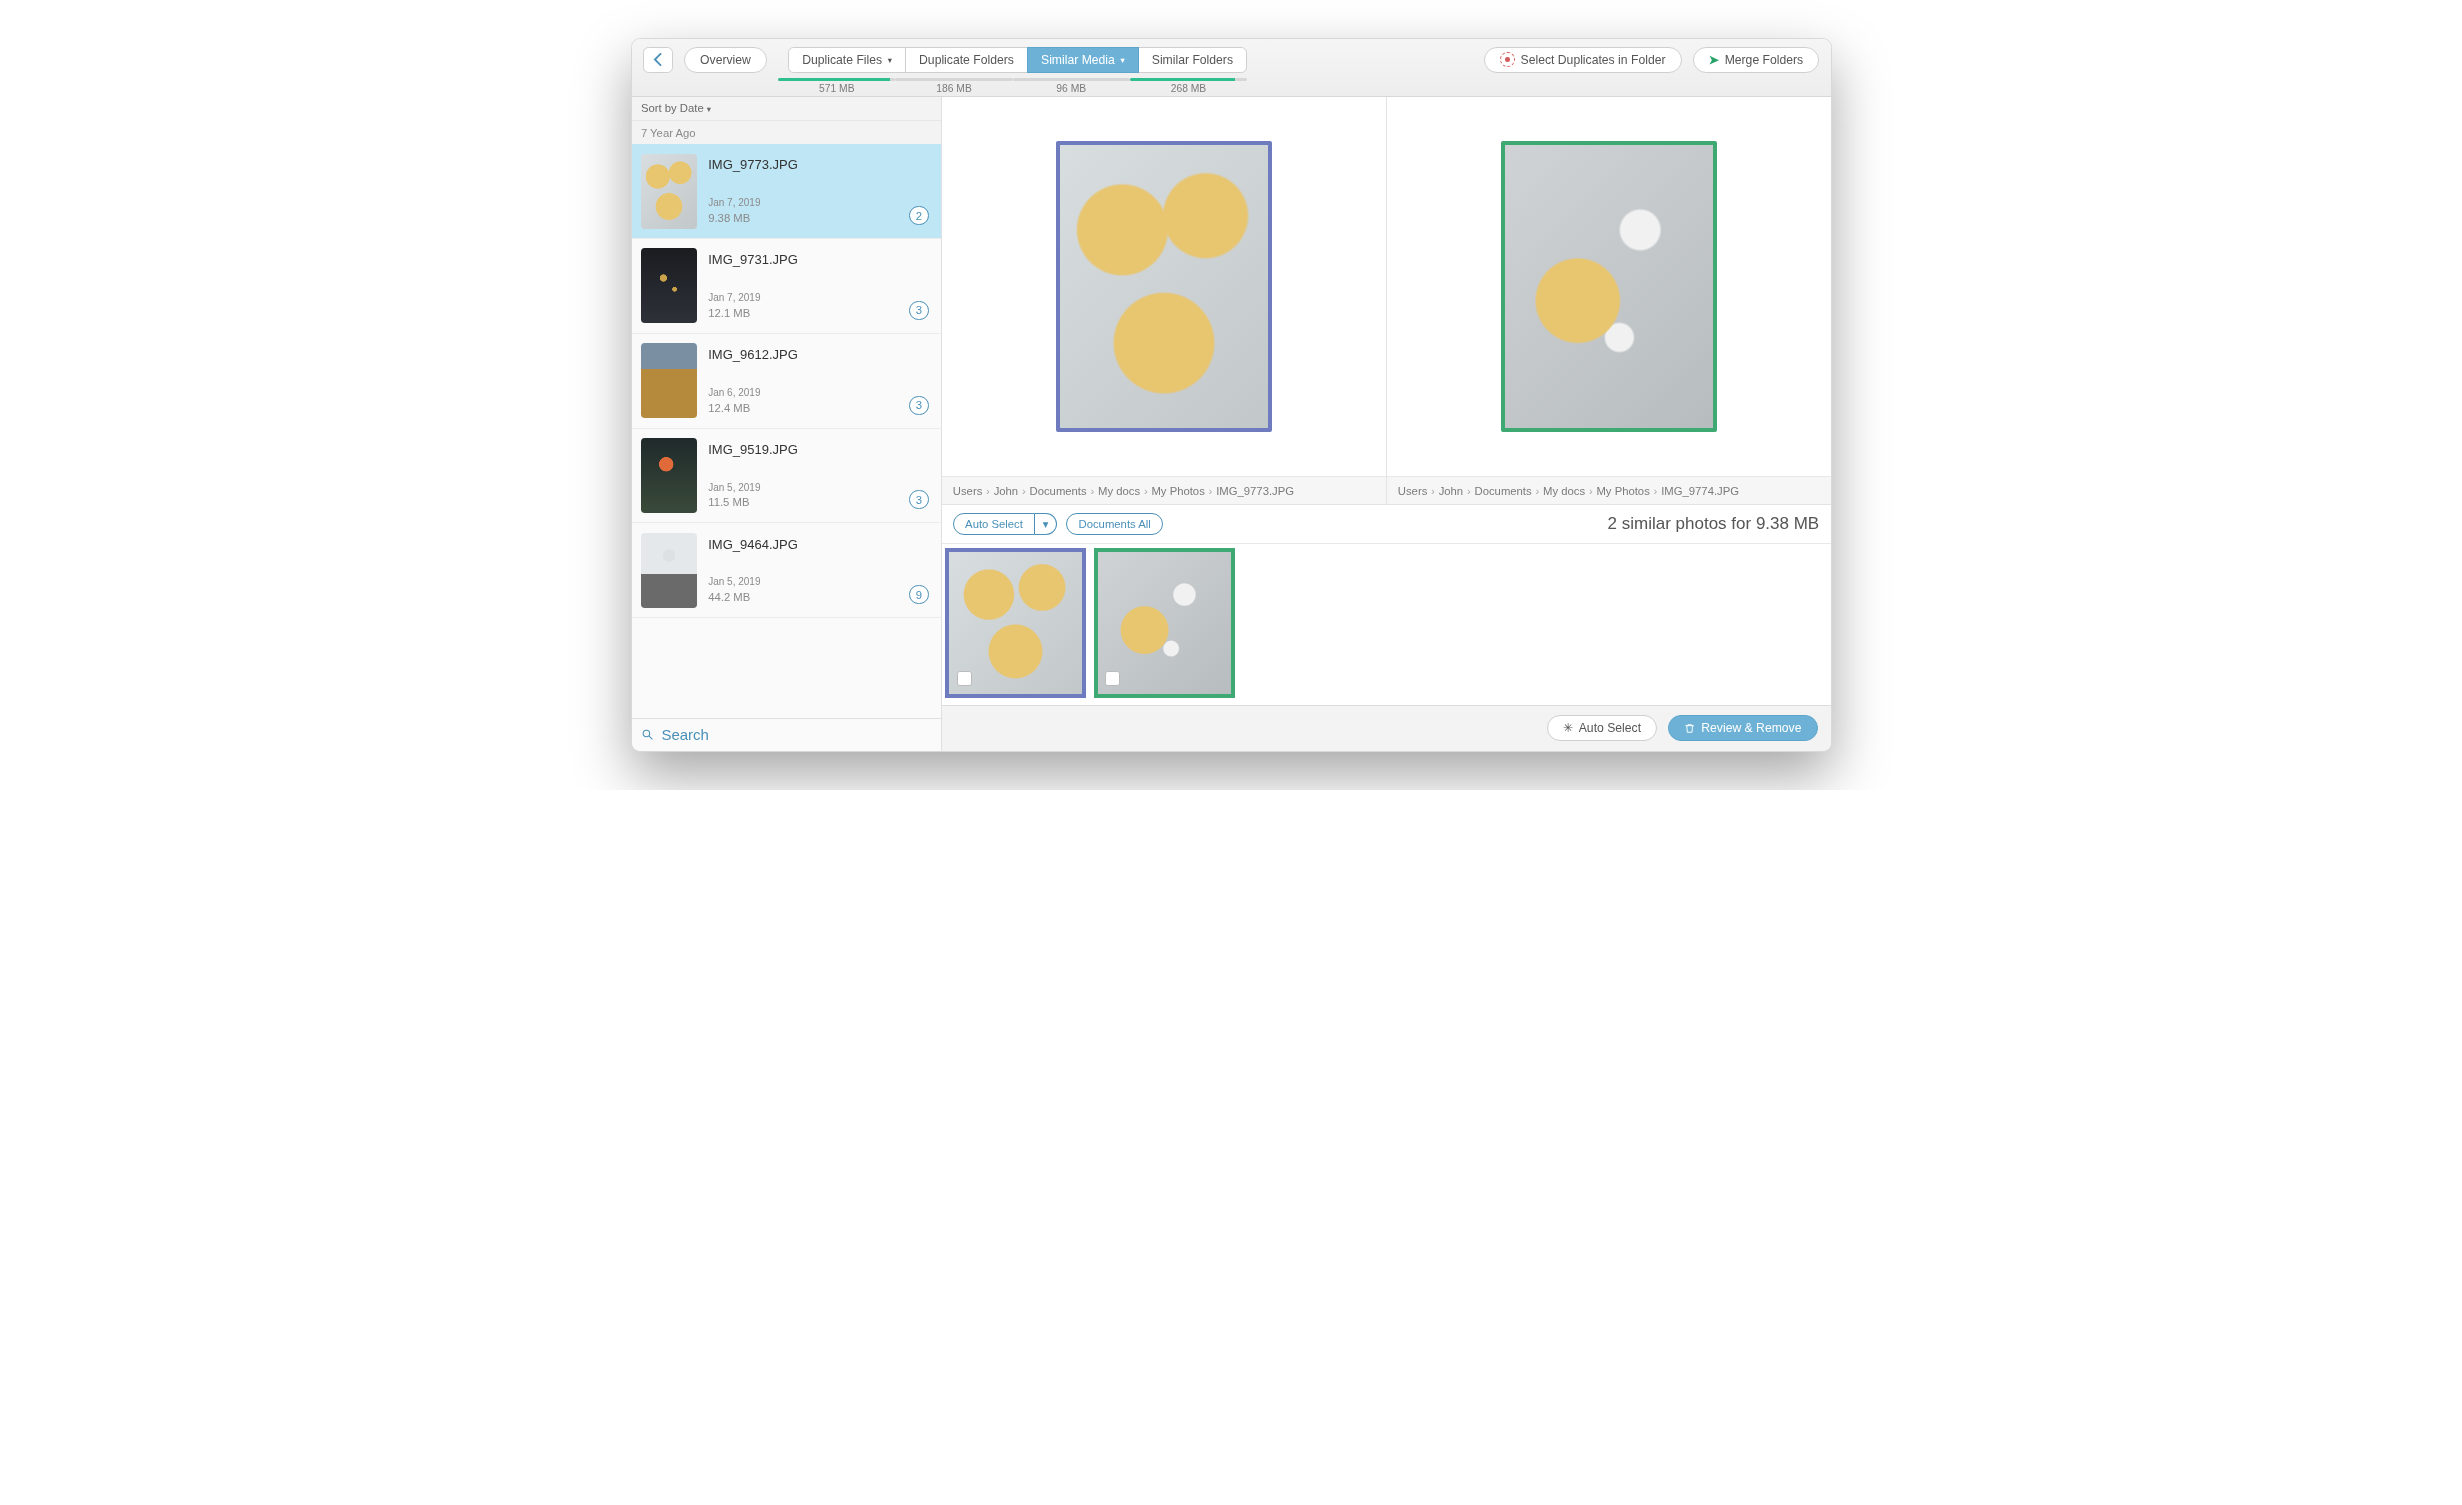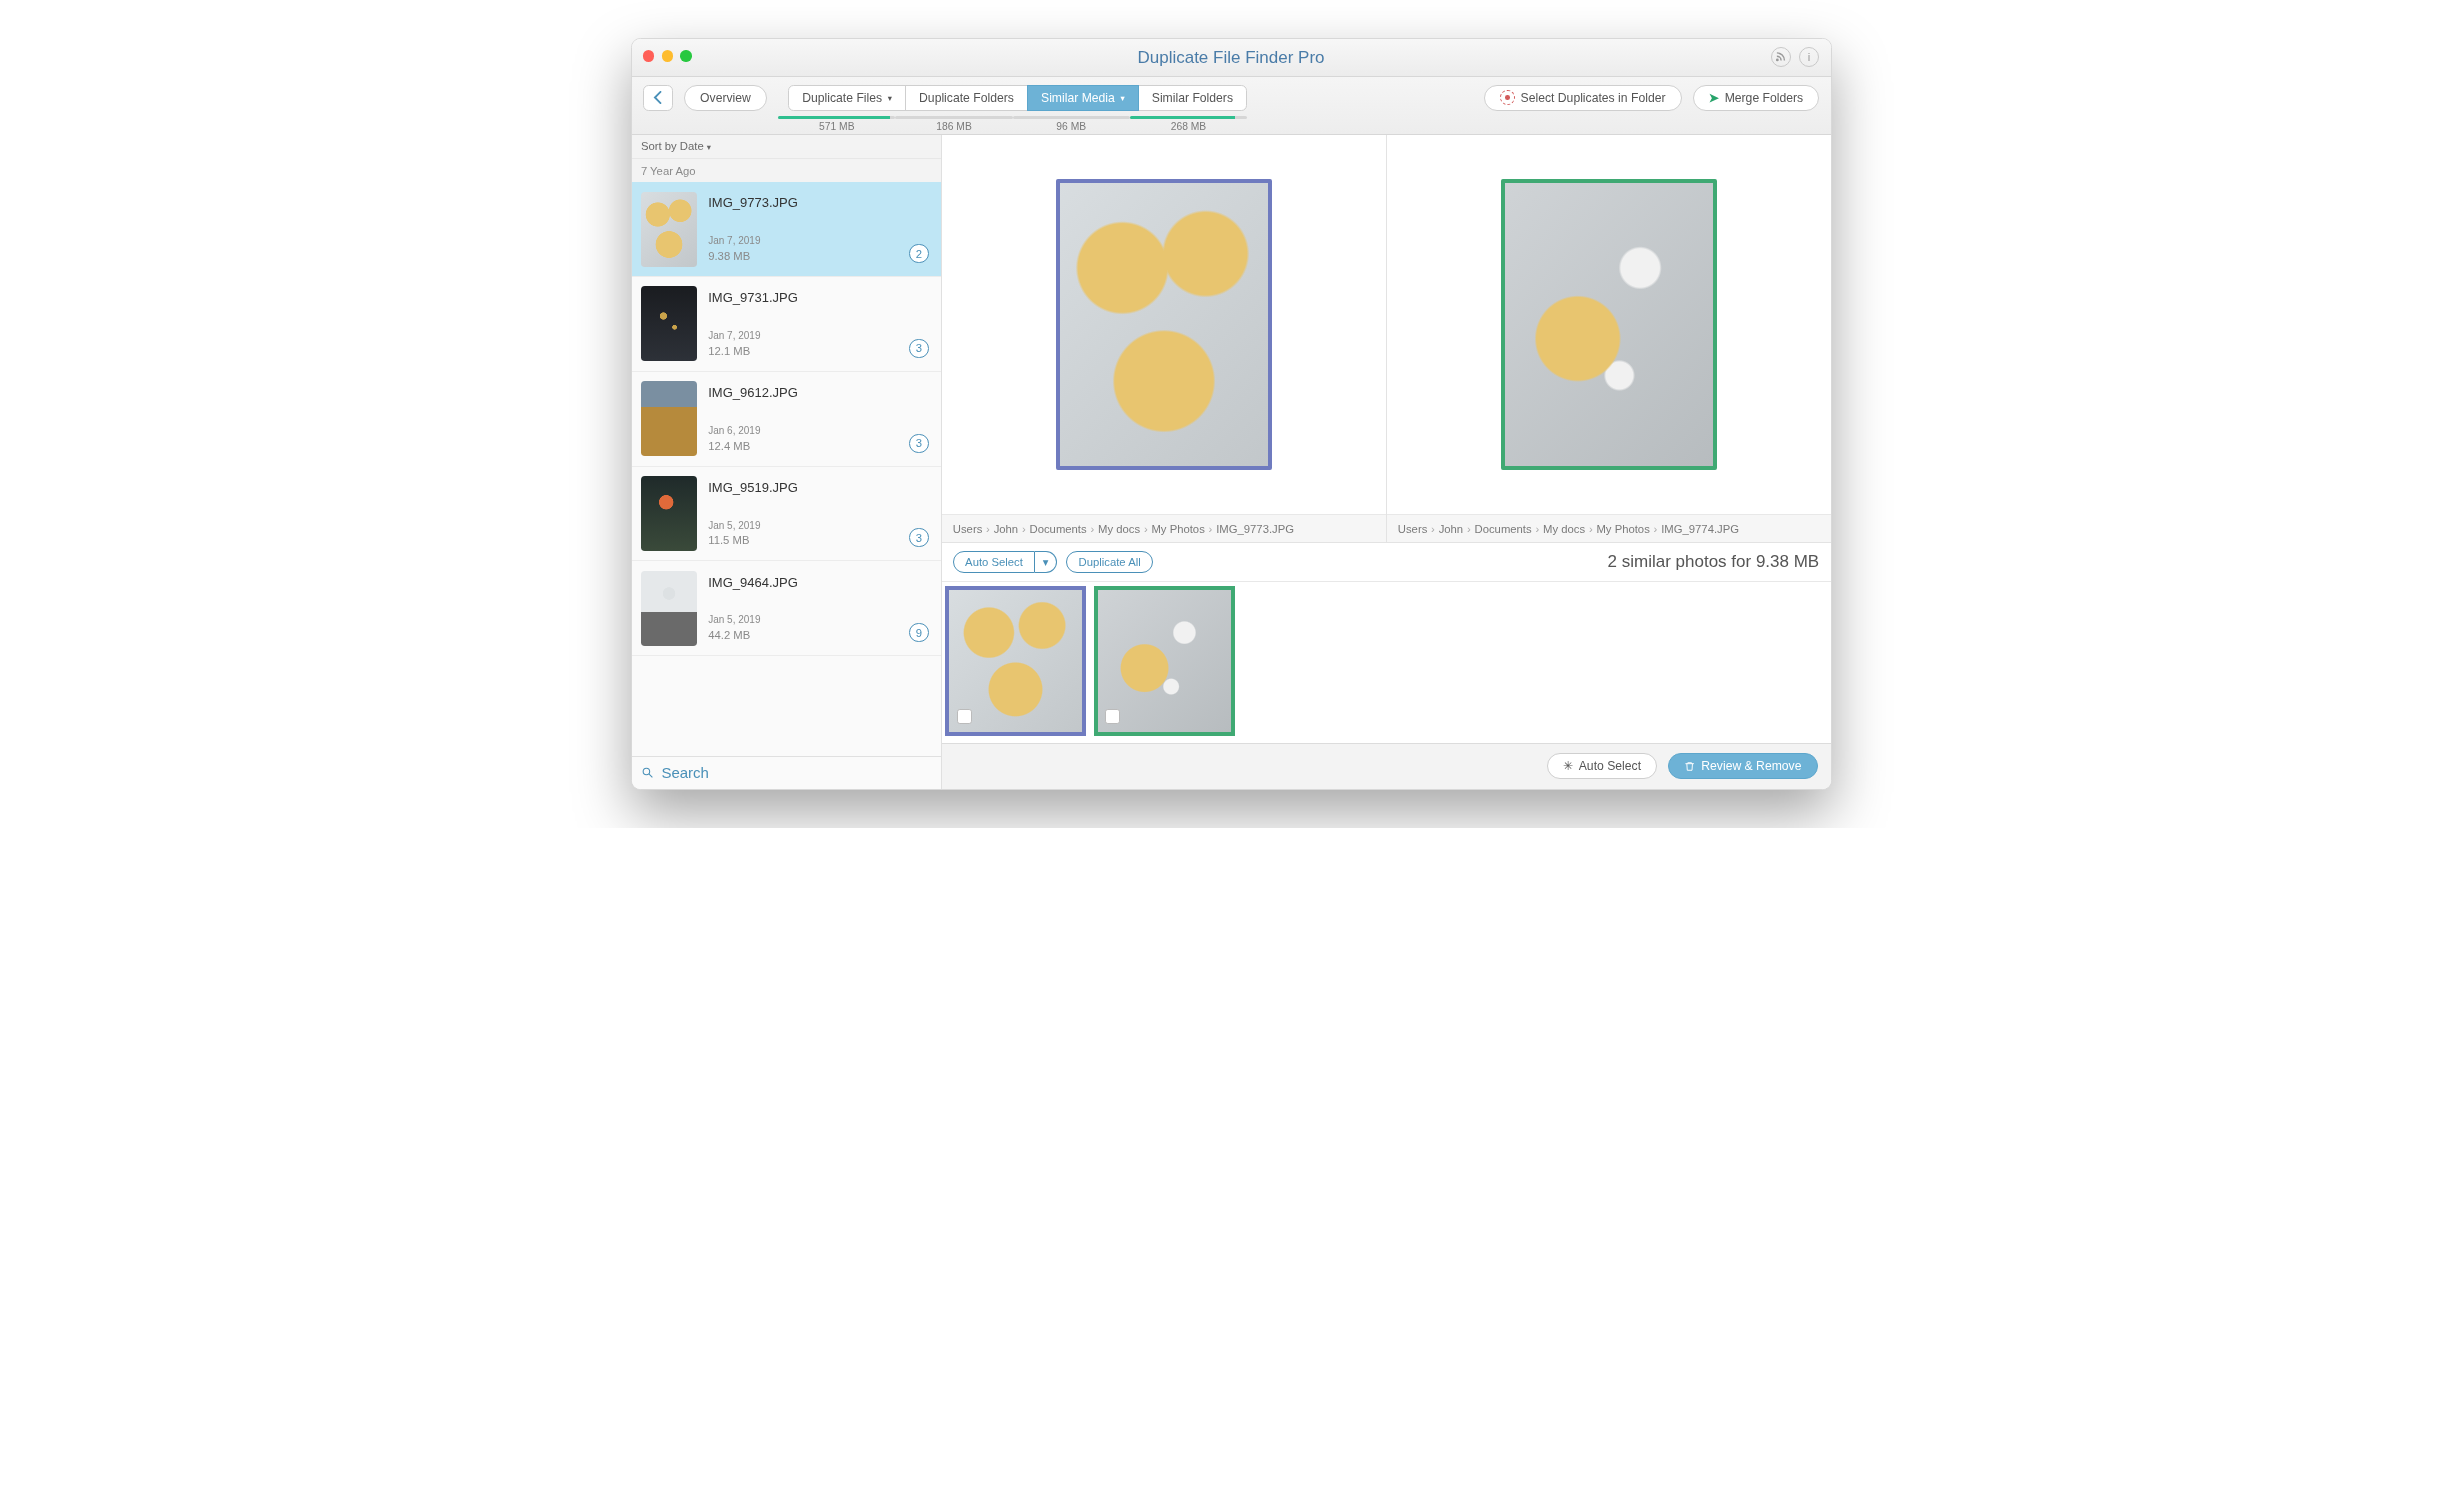--- a/index.html
+++ b/index.html
@@ -139,38 +139,20 @@
   .ph-tree{ background: radial-gradient(circle at 50% 30%, #dde1e3 0 10%, transparent 11%),
             linear-gradient(#e5e8ea 0 55%, #6a6a6a 55% 100%);}
 
   svg{display:block;}
 </style>
 </head>
 <body>
 
 <div class="window">
 
-  <div class="titlebar">
-    <div class="traffic">
-      <span class="t-close"></span>
-      <span class="t-min"></span>
-      <span class="t-max"></span>
-    </div>
-    <div class="title">Duplicate File Finder Pro</div>
-    <div class="title-right">
-      <div class="circ">
-        <svg width="11.3" height="11.3" viewBox="0 0 24 24" fill="none" stroke="#9a9a9a" stroke-width="3">
-            <path d="M4 11a9 9 0 0 1 9 9"></path>
-            <path d="M4 4a16 16 0 0 1 16 16"></path>
-            <circle cx="5" cy="19" r="1.5" fill="#9a9a9a"></circle>
-          </svg>
-      </div>
-      <div class="circ">i</div>
-    </div>
-  </div>
 
   <div class="toolbar">
     <div class="back-btn">
       <svg width="9.4" height="13" viewBox="0 0 10 14">
           <path d="M8 1 L2 7 L8 13" stroke="#4a90b8" stroke-width="2" fill="none" stroke-linecap="round"></path>
         </svg>
     </div>
     <button class="pill-btn">Overview</button>
 
     <div class="seg-wrap">
@@ -298,21 +280,21 @@
           </div>
           <div class="breadcrumb" id="crumb-right"><span>Users</span><span class="crumb-sep">›</span><span>John</span><span class="crumb-sep">›</span><span>Documents</span><span class="crumb-sep">›</span><span>My docs</span><span class="crumb-sep">›</span><span>My Photos</span><span class="crumb-sep">›</span><span>IMG_9774.JPG</span></div>
         </div>
       </div>
 
       <div class="controls-row">
         <div class="split-pill">
           <button class="mini-pill">Auto Select</button>
           <button class="mini-pill">▾</button>
         </div>
-        <button class="mini-pill">Duplicate All</button>
+        <button class="mini-pill">Documents All</button>
         <div class="info">2 similar photos for 9.38 MB</div>
       </div>
 
       <div class="thumbs-row">
         <div class="mini-thumb blue ph-cookies">
           <div class="chk"></div>
         </div>
         <div class="mini-thumb green ph-cookies2">
           <div class="chk"></div>
         </div>

